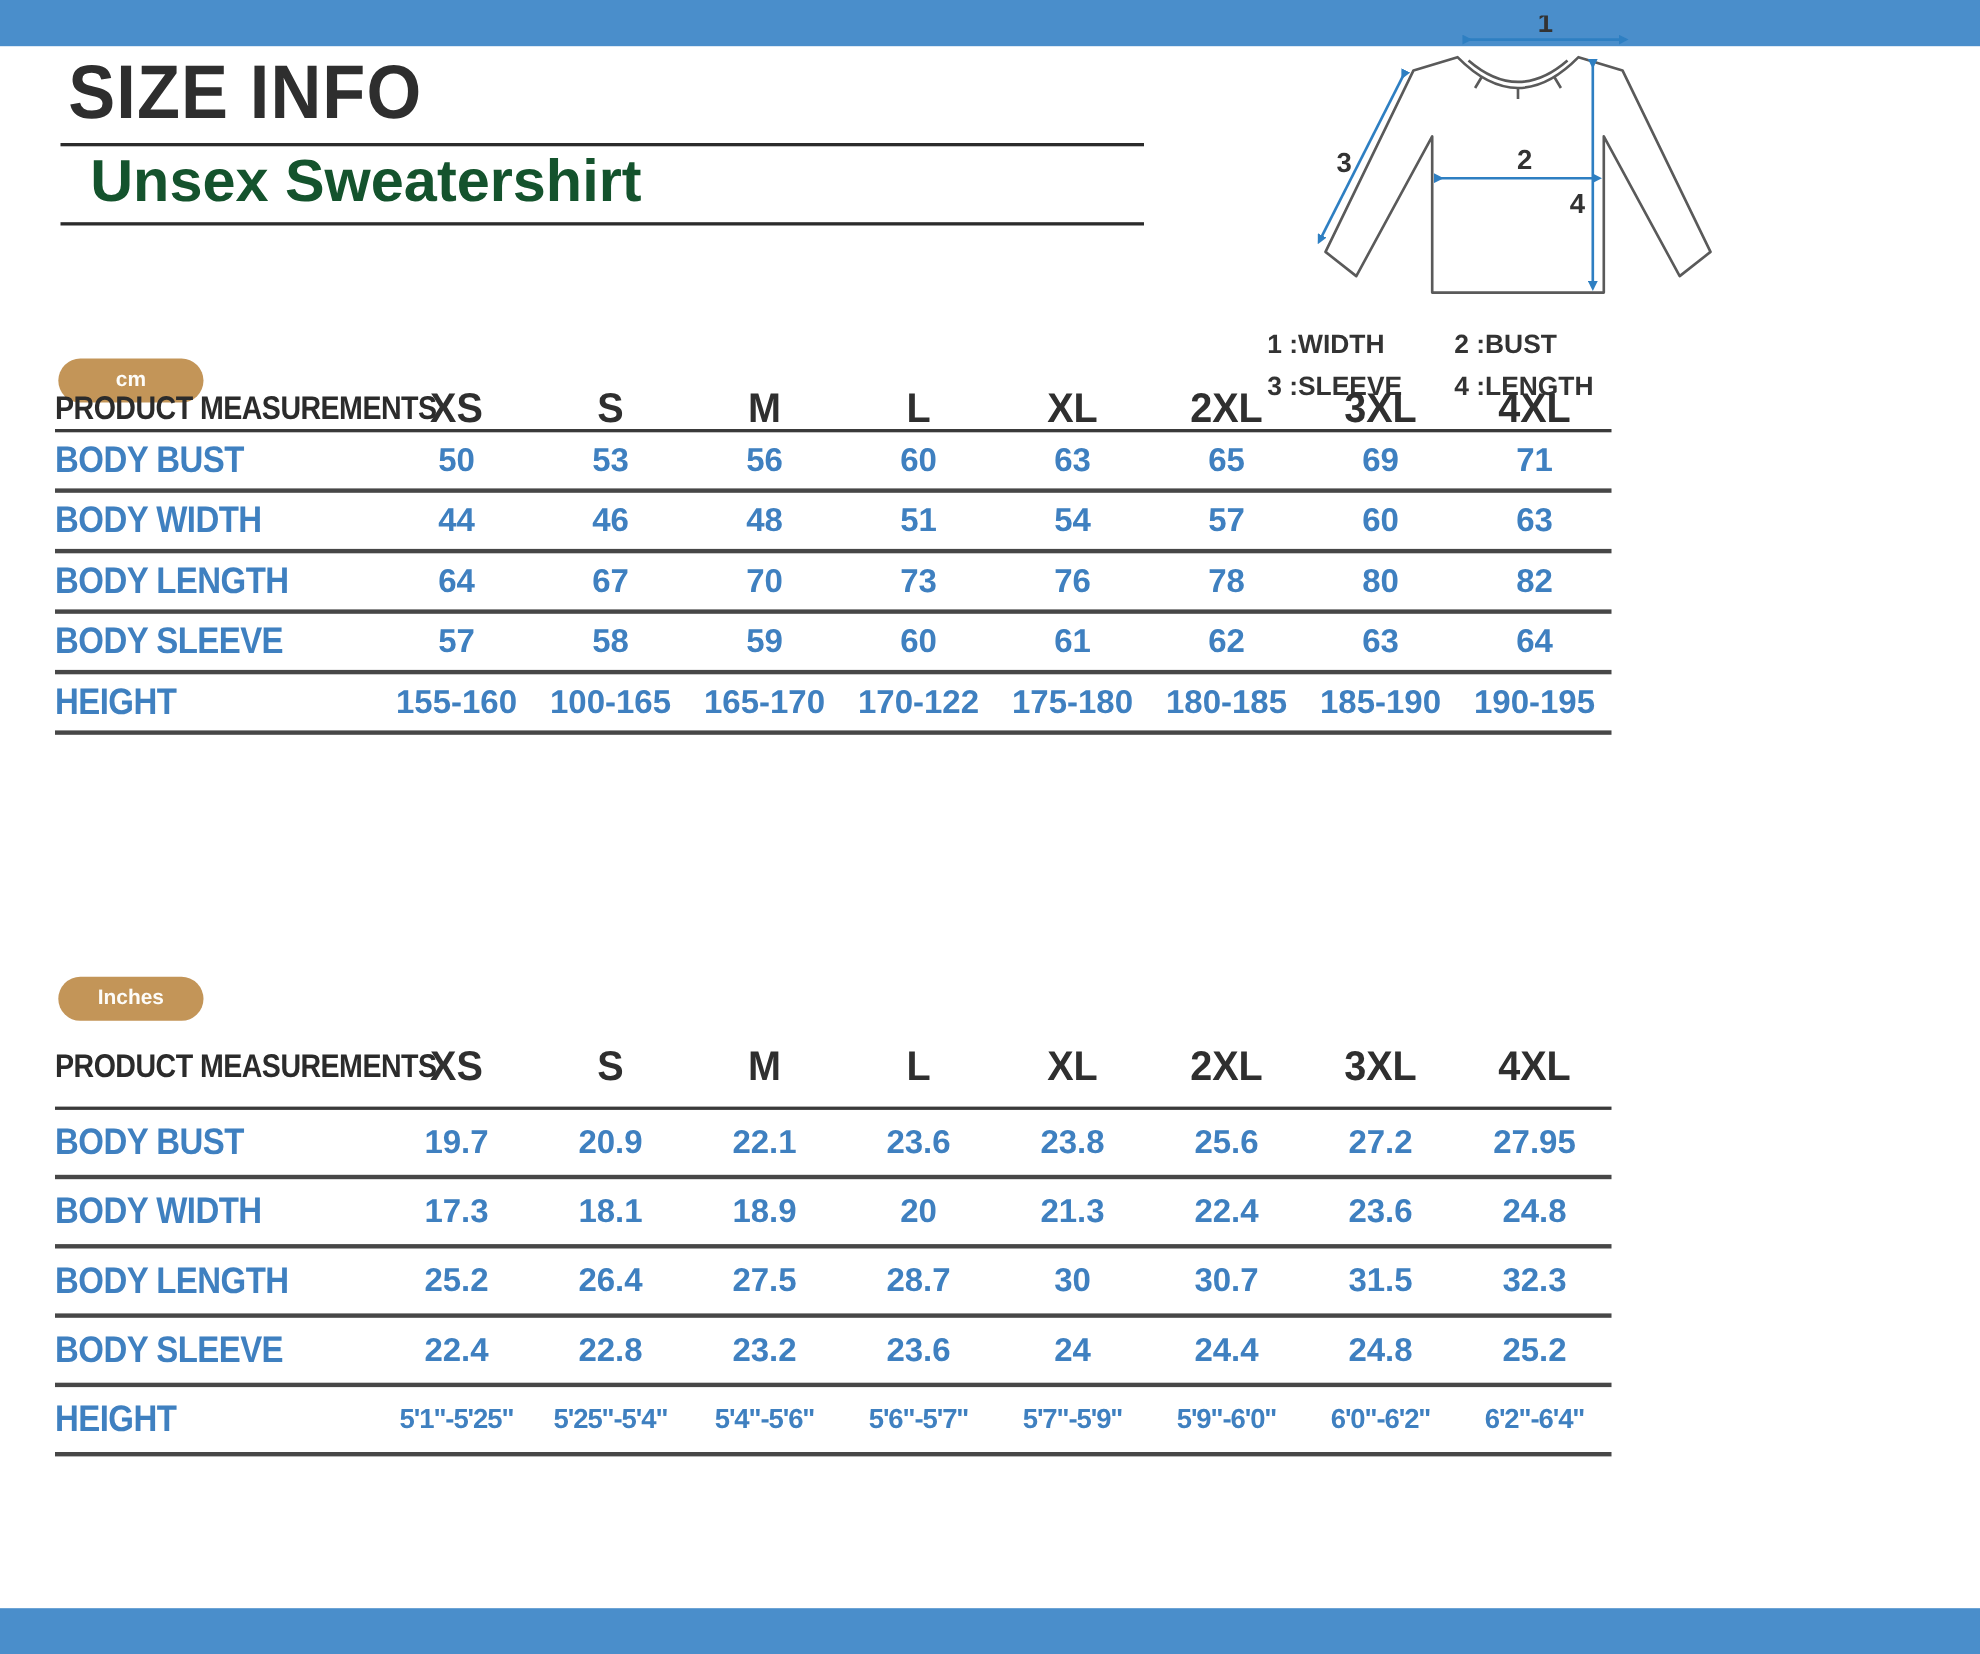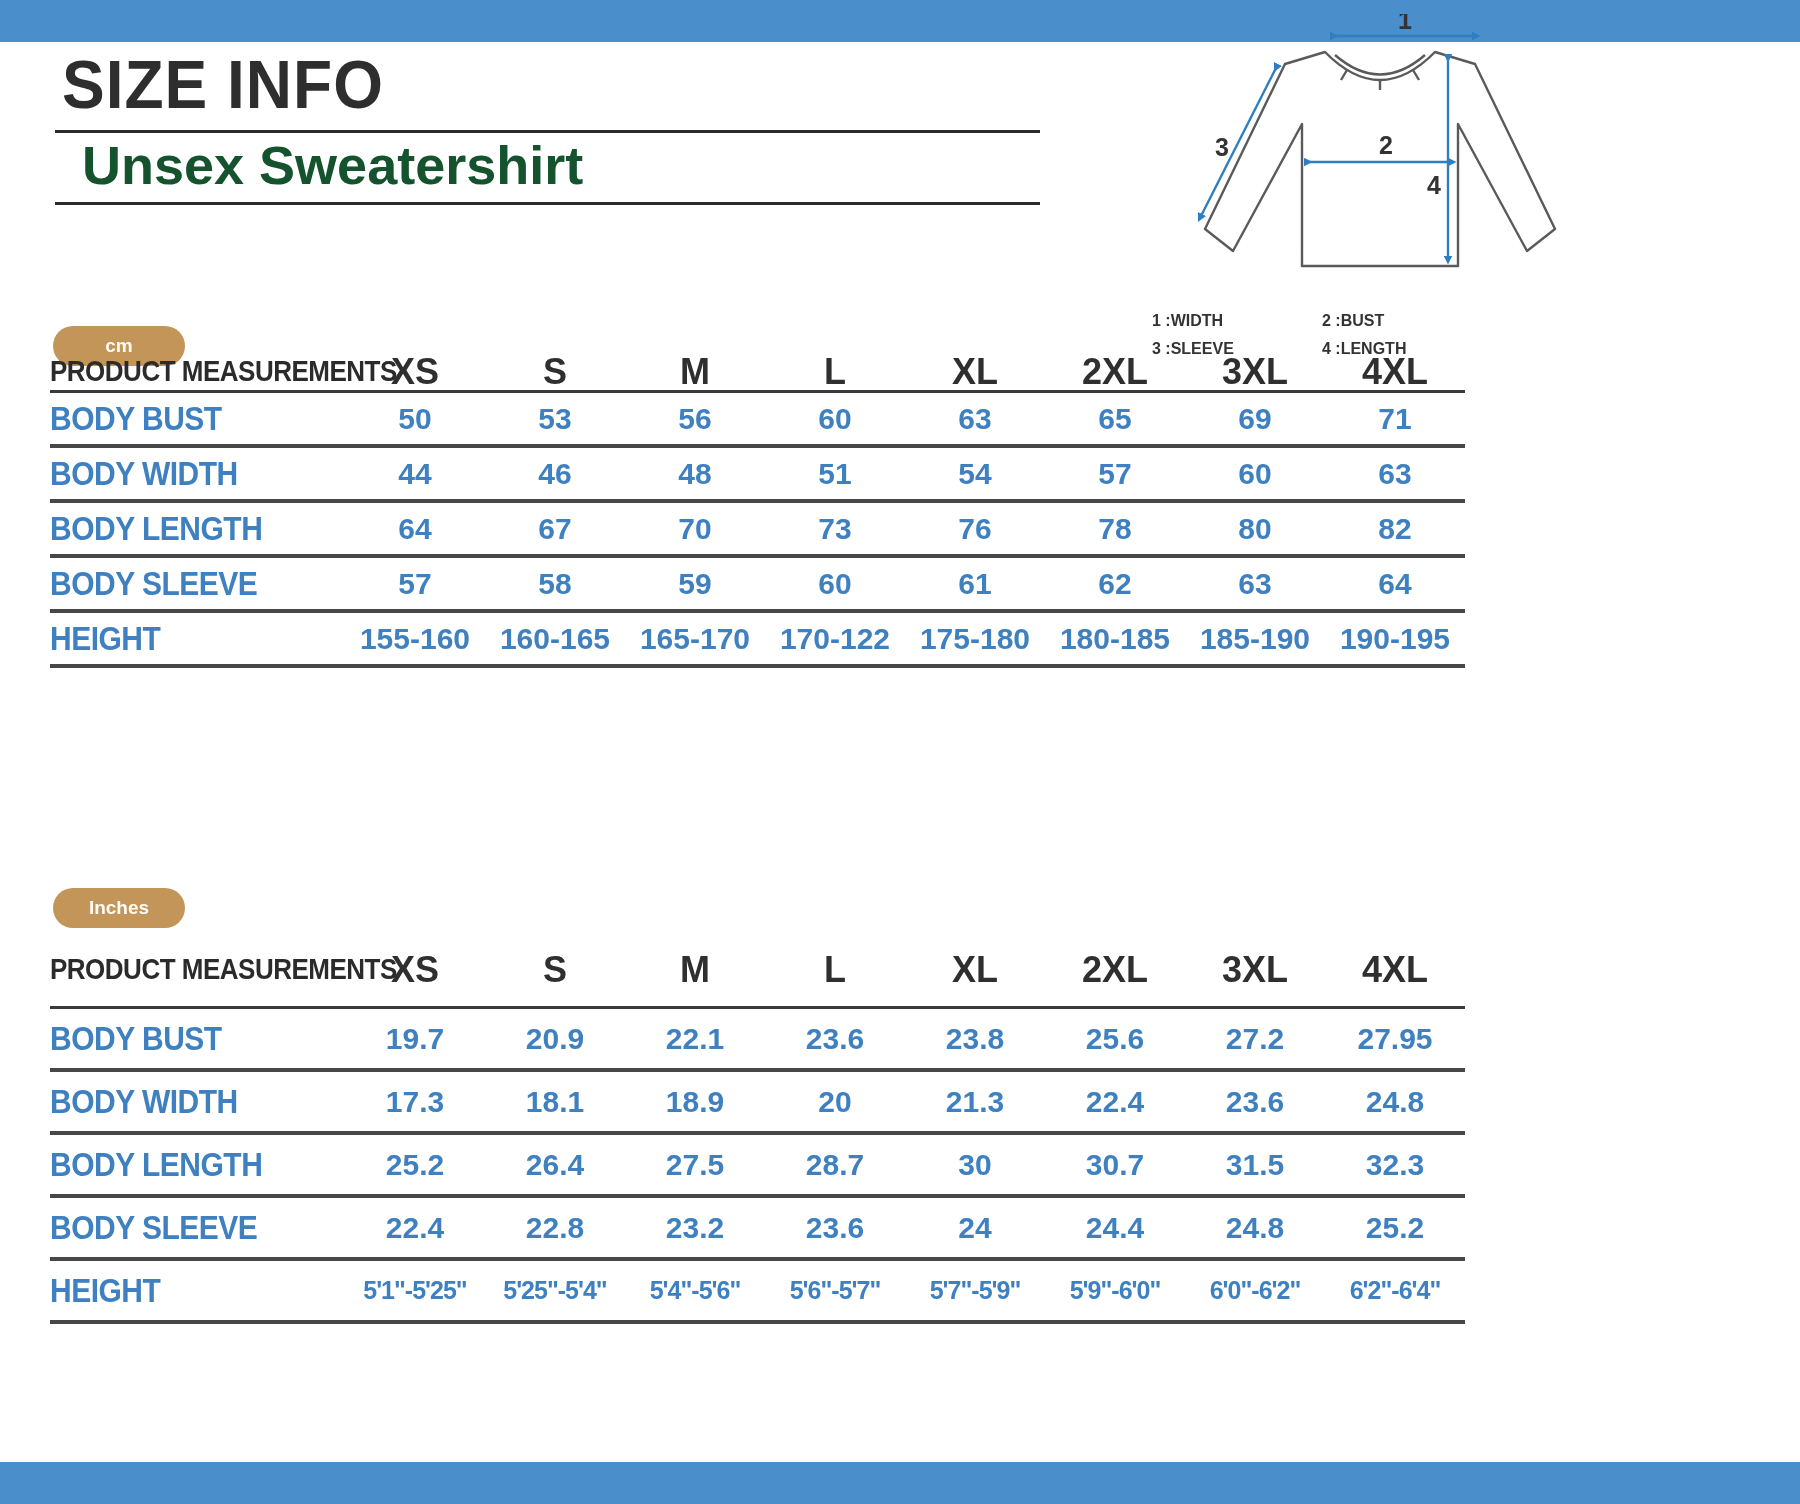--- a/index.html
+++ b/index.html
@@ -38,21 +38,21 @@
   .rule-2{top:202px;}
   .product-name{
     position:absolute;left:82px;top:134px;
     font-size:54px;font-weight:700;color:#14532d;
   }
   
   .diagram{position:absolute;left:1150px;top:14px;}
   .legend{
     position:absolute;left:1152px;top:300px;width:340px;
     display:grid;grid-template-columns:170px 170px;row-gap:10px;
-    font-size:16px;font-weight:700;color:#333;margin-top:12px;
+    font-size:24px;font-weight:700;color:#333;
   }
   
   .unit-badge{
     position:absolute;left:53px;width:132px;height:40px;
     background:var(--badge-tan,#c39558);
     border-radius:20px;
     display:flex;align-items:center;justify-content:center;
     color:#fdfcf8;font-size:19px;font-weight:700;
   }
   .badge-cm{top:326px;}
@@ -191,21 +191,21 @@
       <div class="cell val">59</div>
       <div class="cell val">60</div>
       <div class="cell val">61</div>
       <div class="cell val">62</div>
       <div class="cell val">63</div>
       <div class="cell val">64</div>
     </div>
     <div class="trow">
       <div class="cell rlabel">HEIGHT</div>
       <div class="cell val">155-160</div>
-      <div class="cell val">160-165</div>
+      <div class="cell val">100-165</div>
       <div class="cell val">165-170</div>
       <div class="cell val">170-122</div>
       <div class="cell val">175-180</div>
       <div class="cell val">180-185</div>
       <div class="cell val">185-190</div>
       <div class="cell val">190-195</div>
     </div>
   </div>
 
 <div class="unit-badge badge-inch">Inches</div>

